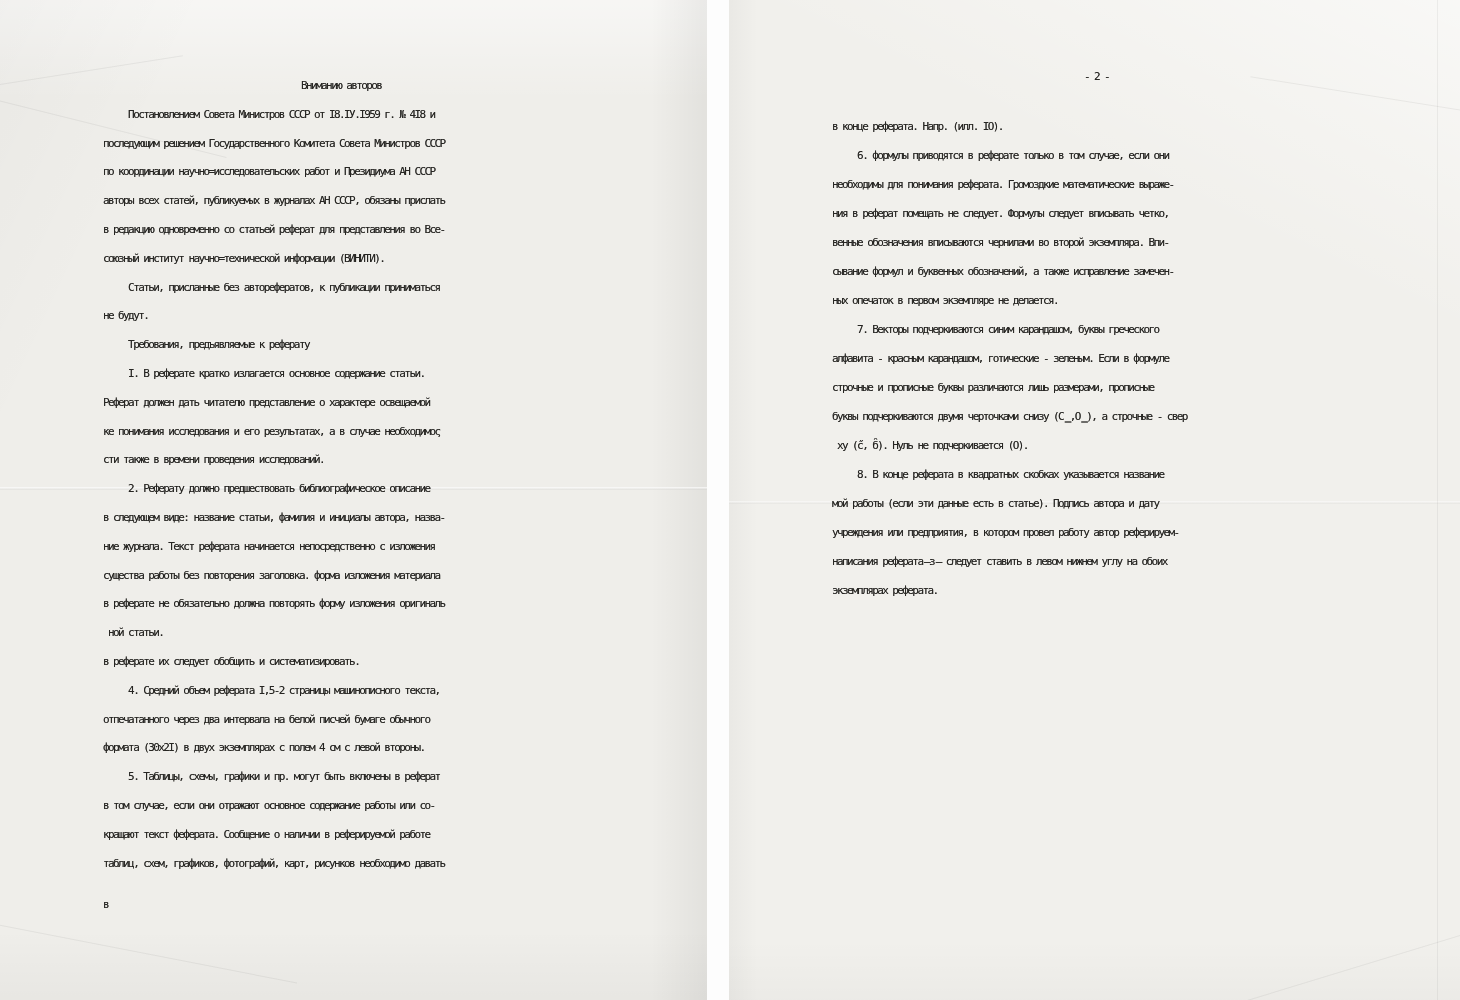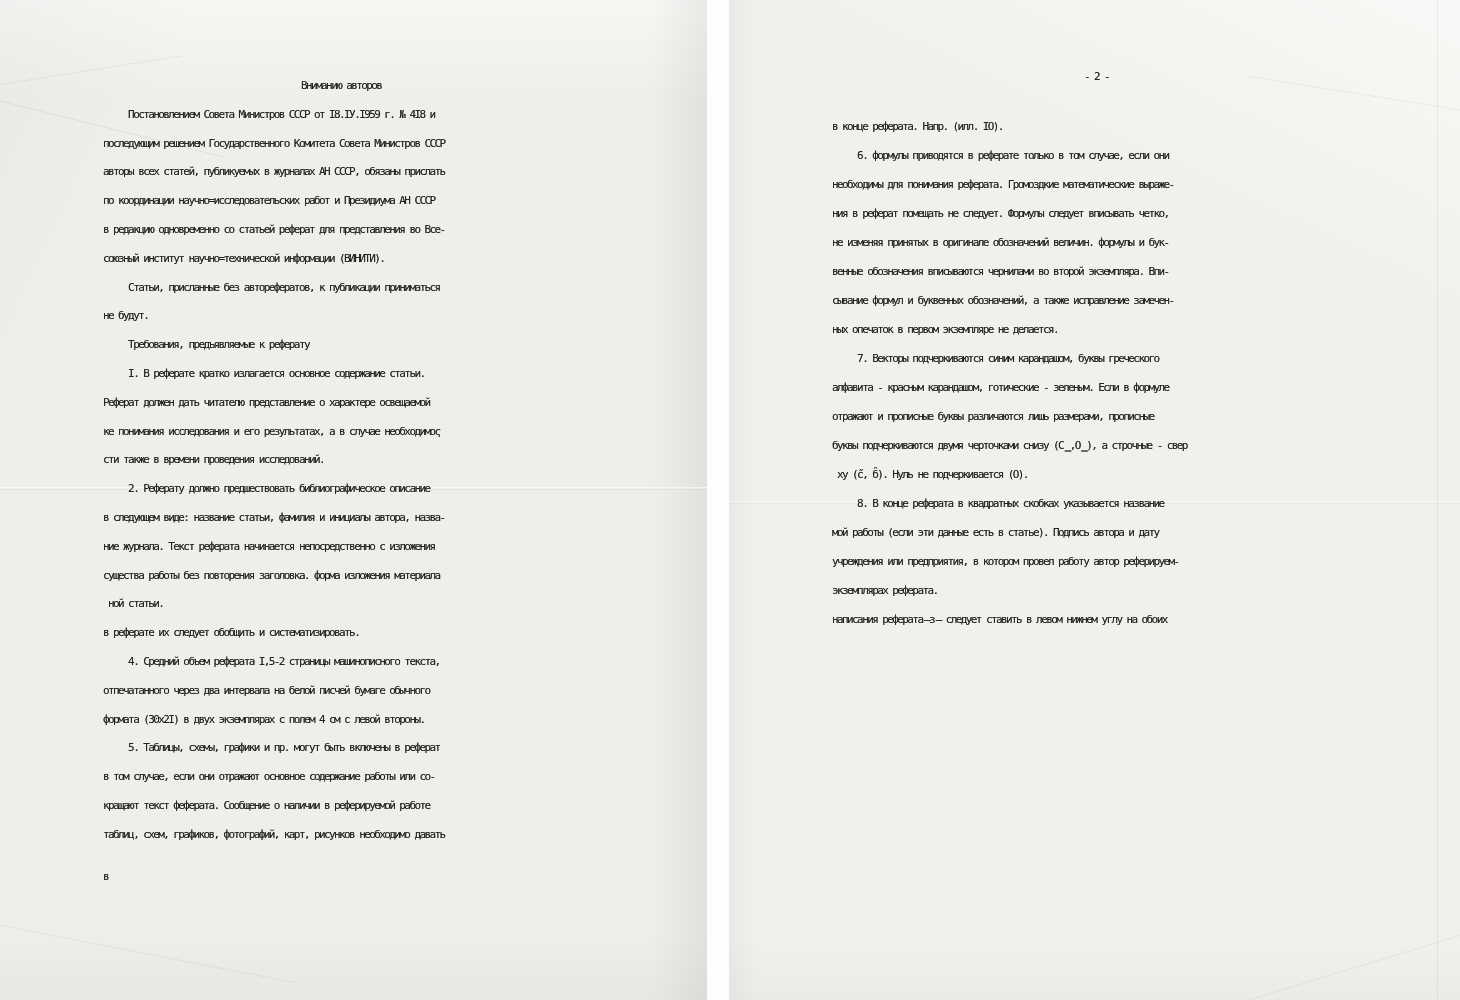--- a/index.html
+++ b/index.html
@@ -109,35 +109,36 @@
   <div class="page page-left">
     <div class="crease crease-left-h"></div>
     <div class="crease-diag crease-tl-1"></div>
     <div class="crease-diag crease-tl-2"></div>
     <div class="crease-diag crease-bl-1"></div>
     <div class="page-inner">
       <div class="line doc-title">Вниманию авторов</div>
       <div class="lines">
           <div class="line">     Постановлением Совета Министров СССР от I8.IУ.I959 г. № 4I8 и</div>
           <div class="line">последующим решением Государственного Комитета Совета Министров СССР</div>
+          <div class="line">по координации научно=исследовательских работ и Президиума АН СССР</div>
           <div class="line">авторы всех статей, публикуемых в журналах АН СССР, обязаны прислать</div>
-          <div class="line">по координации научно=исследовательских работ и Президиума АН СССР</div>
           <div class="line">в редакцию одновременно со статьей реферат для представления во Все-</div>
           <div class="line">союзный институт научно=технической информации (ВИНИТИ).</div>
           <div class="line">     Статьи, присланные без авторефератов, к публикации приниматься</div>
           <div class="line">не будут.</div>
           <div class="line">     Требования, предъявляемые к реферату</div>
           <div class="line">     I. В реферате кратко излагается основное содержание статьи.</div>
           <div class="line">Реферат должен дать читателю представление о характере освещаемой</div>
           <div class="line">ке понимания исследования и его результатах, а в случае необходимоς</div>
           <div class="line">сти также в времени проведения исследований.</div>
           <div class="line">     2. Реферату должно предшествовать библиографическое описание</div>
           <div class="line">в следующем виде: название статьи, фамилия и инициалы автора, назва-</div>
           <div class="line">ние журнала. Текст реферата начинается непосредственно с изложения</div>
           <div class="line">существа работы без повторения заголовка. форма изложения материала</div>
+          <div class="line">в реферате не обязательно должна повторять форму изложения оригиналь</div>
           <div class="line"> ной статьи.</div>
           <div class="line">в реферате их следует обобщить и систематизировать.</div>
           <div class="line">     4. Средний объем реферата I,5-2 страницы машинописного текста,</div>
           <div class="line">отпечатанного через два интервала на белой писчей бумаге обычного</div>
           <div class="line">формата (30х2I) в двух экземплярах с полем 4 см с левой второны.</div>
           <div class="line">     5. Таблицы, схемы, графики и пр. могут быть включены в реферат</div>
           <div class="line">в том случае, если они отражают основное содержание работы или со-</div>
           <div class="line">кращают текст феферата. Сообщение о наличии в реферируемой работе</div>
           <div class="line">таблиц, схем, графиков, фотографий, карт, рисунков необходимо давать</div>
           <div class="line">в</div>
@@ -152,31 +153,30 @@
     <div class="crease-diag crease-br-1"></div>
     <div class="crease-diag crease-tr-1"></div>
     <div class="edge-line-right"></div>
     <div class="page-inner">
       <div class="line page-number">- 2 -</div>
       <div class="lines">
           <div class="line">в конце реферата. Напр. (илл. IO).</div>
           <div class="line">     6. формулы приводятся в реферате только в том случае, если они</div>
           <div class="line">необходимы для понимания реферата. Громоздкие математические выраже-</div>
           <div class="line">ния в реферат помещать не следует. Формулы следует вписывать четко,</div>
-          <div class="line">не изменяя принятых в оригинале обозначений величин. формулы и бук-</div>
           <div class="line">венные обозначения вписываются чернилами во второй экземпляра. Впи-</div>
           <div class="line">сывание формул и буквенных обозначений, а также исправление замечен-</div>
           <div class="line">ных опечаток в первом экземпляре не делается.</div>
           <div class="line">     7. Векторы подчеркиваются синим карандашом, буквы греческого</div>
           <div class="line">алфавита - красным карандашом, готические - зеленым. Если в формуле</div>
-          <div class="line">отражают и прописные буквы различаются лишь размерами, прописные</div>
+          <div class="line">строчные и прописные буквы различаются лишь размерами, прописные</div>
           <div class="line">буквы подчеркиваются двумя черточками снизу (С̳,О̳), а строчные - свер</div>
           <div class="line"> ху (с̋, б̑). Нуль не подчеркивается (О).</div>
           <div class="line">     8. В конце реферата в квадратных скобках указывается название</div>
           <div class="line">мой работы (если эти данные есть в статье). Подпись автора и дату</div>
           <div class="line">учреждения или предприятия, в котором провел работу автор реферируем-</div>
+          <div class="line">написания реферата̶з̶ следует ставить в левом нижнем углу на обоих</div>
           <div class="line">экземплярах реферата.</div>
-          <div class="line">написания реферата̶з̶ следует ставить в левом нижнем углу на обоих</div>
         </div>
     </div>
   </div>
 
 </div>
 
 </body></html>

